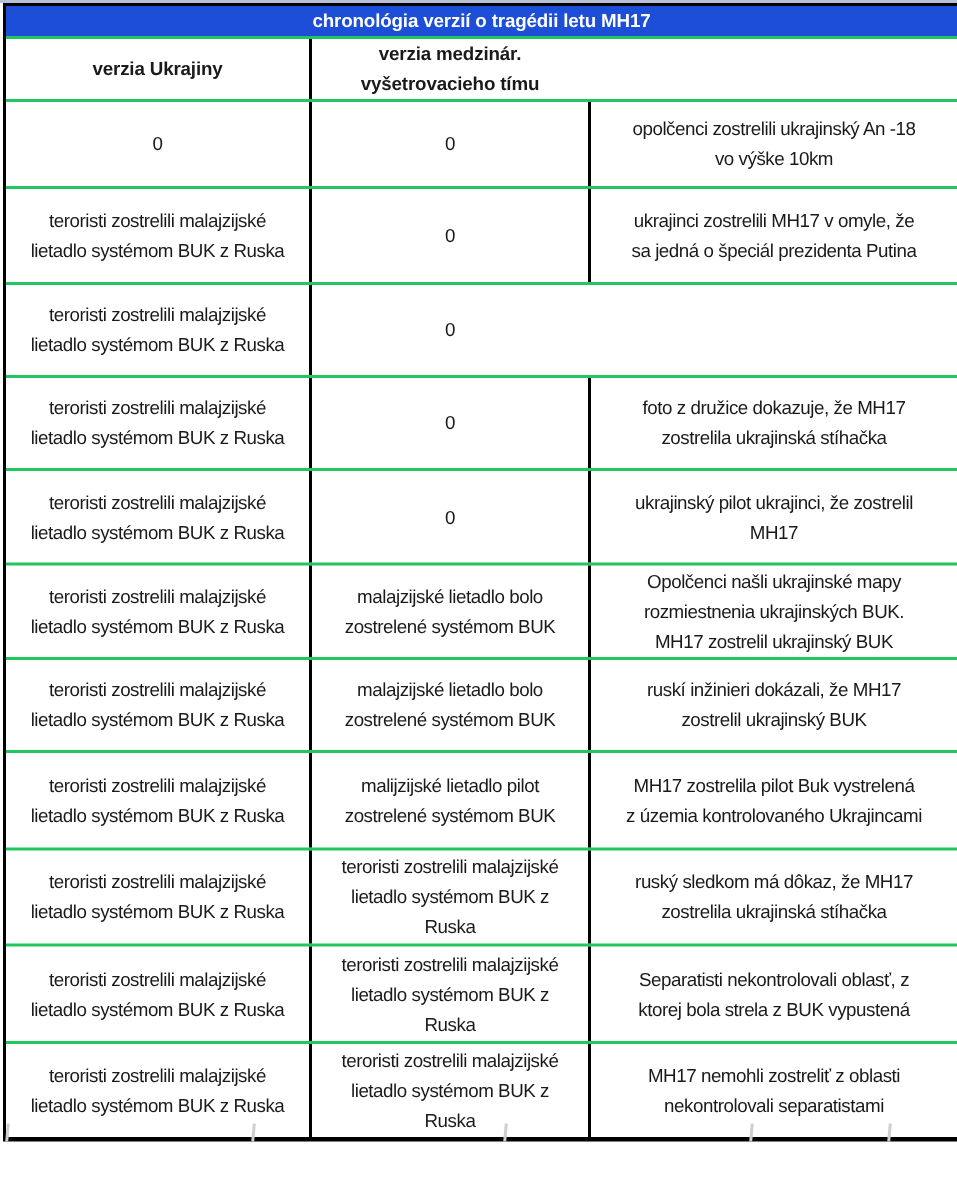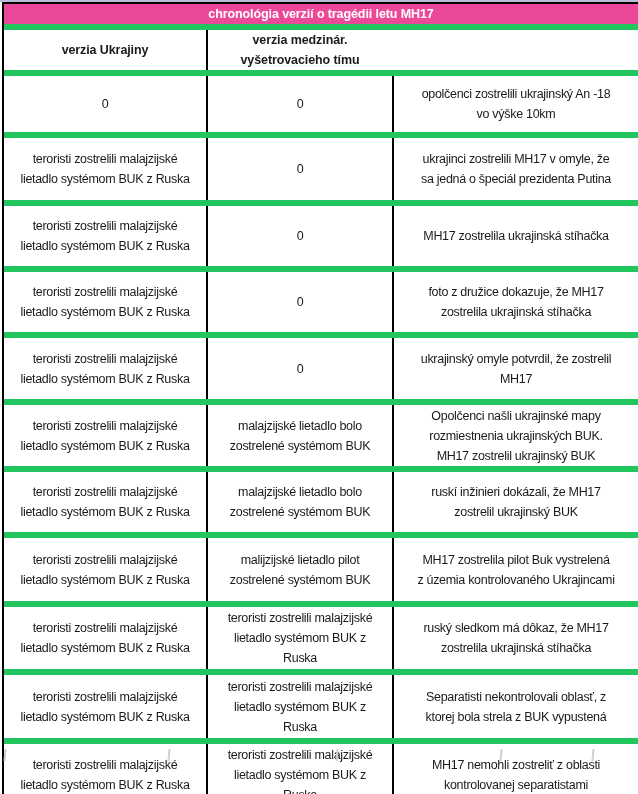--- a/index.html
+++ b/index.html
@@ -24,34 +24,34 @@
     position: absolute;
     left: 2px; top: 2px;
     width: 634px;
     border: 2px solid #000;
     border-bottom-width: 3px;
     background: #fff;
     box-sizing: content-box;
   }
   .title-row {
     height: 20px;
-    background: #ec4899;
+    background: #1d4ed8;
     color: #ffffff;
     font-weight: bold;
     font-size: 12.5px;
     letter-spacing: -0.1px;
     display: flex;
     align-items: center;
     justify-content: center;
     white-space: pre;
   }
   .trow {
     display: grid;
     grid-template-columns: 202px 186px 1fr;
-    border-top: 6px solid #22c55e;
+    border-top: 2px solid #22c55e;
   }
   .cell {
     display: flex;
     align-items: center;
     justify-content: center;
     text-align: center;
     white-space: pre;
     overflow: hidden;
     font-size: 12.5px;
     line-height: 20px;
@@ -115,36 +115,35 @@
 lietadlo systémom BUK z Ruska</div>
     <div class="cell">0</div>
     <div class="cell">ukrajinci zostrelili MH17 v omyle, že
 sa jedná o špeciál prezidenta Putina</div>
   </div>
 
   <div class="trow r3">
     <div class="cell">teroristi zostrelili malajzijské
 lietadlo systémom BUK z Ruska</div>
     <div class="cell">0</div>
-    <div class="cell">MH17 zostrelila ukrajinská stíhačka</div>
   </div>
 
   <div class="trow r4">
     <div class="cell">teroristi zostrelili malajzijské
 lietadlo systémom BUK z Ruska</div>
     <div class="cell">0</div>
     <div class="cell">foto z družice dokazuje, že MH17
 zostrelila ukrajinská stíhačka</div>
   </div>
 
   <div class="trow r5">
     <div class="cell">teroristi zostrelili malajzijské
 lietadlo systémom BUK z Ruska</div>
     <div class="cell">0</div>
-    <div class="cell">ukrajinský omyle potvrdil, že zostrelil
+    <div class="cell">ukrajinský pilot ukrajinci, že zostrelil
 MH17</div>
   </div>
 
   <div class="trow r6">
     <div class="cell">teroristi zostrelili malajzijské
 lietadlo systémom BUK z Ruska</div>
     <div class="cell">malajzijské lietadlo bolo
 zostrelené systémom BUK</div>
     <div class="cell">Opolčenci našli ukrajinské mapy
 rozmiestnenia ukrajinských BUK.
@@ -189,21 +188,21 @@
 ktorej bola strela z BUK vypustená</div>
   </div>
 
   <div class="trow r11">
     <div class="cell">teroristi zostrelili malajzijské
 lietadlo systémom BUK z Ruska</div>
     <div class="cell">teroristi zostrelili malajzijské
 lietadlo systémom BUK z
 Ruska</div>
     <div class="cell">MH17 nemohli zostreliť z oblasti
-kontrolovanej separatistami</div>
+nekontrolovali separatistami</div>
   </div>
 
 </div>
 
 <div class="scan-tick t1"></div>
 <div class="scan-tick t2"></div>
 <div class="scan-tick t3"></div>
 <div class="scan-tick t4"></div>
 <div class="scan-tick t5"></div>
 

